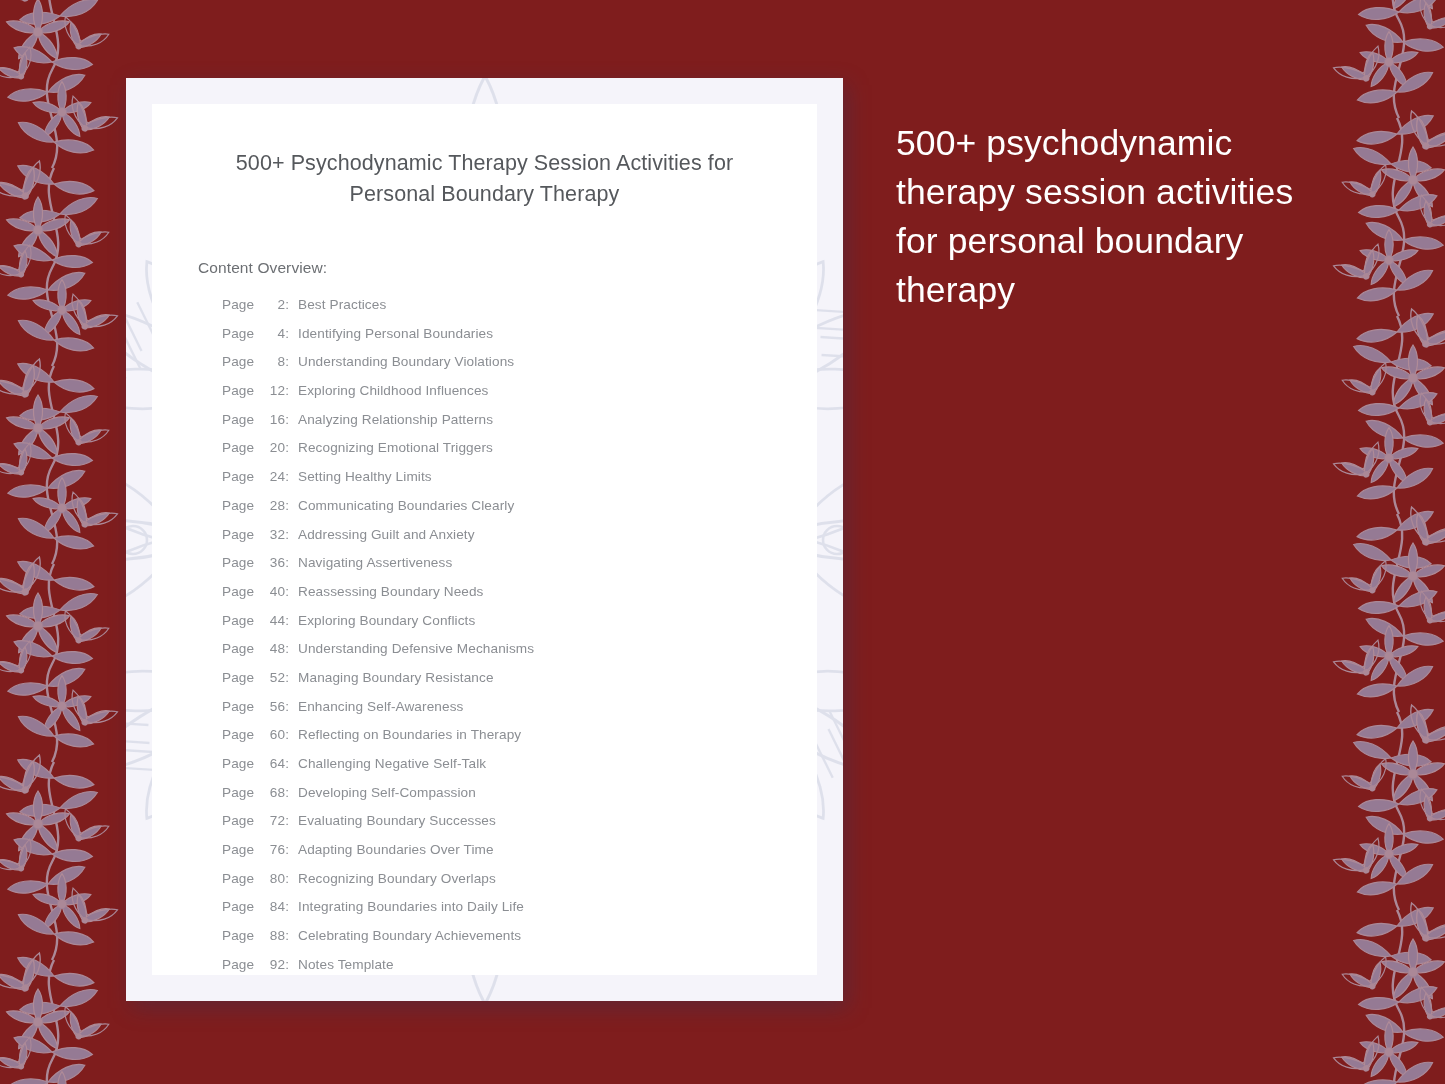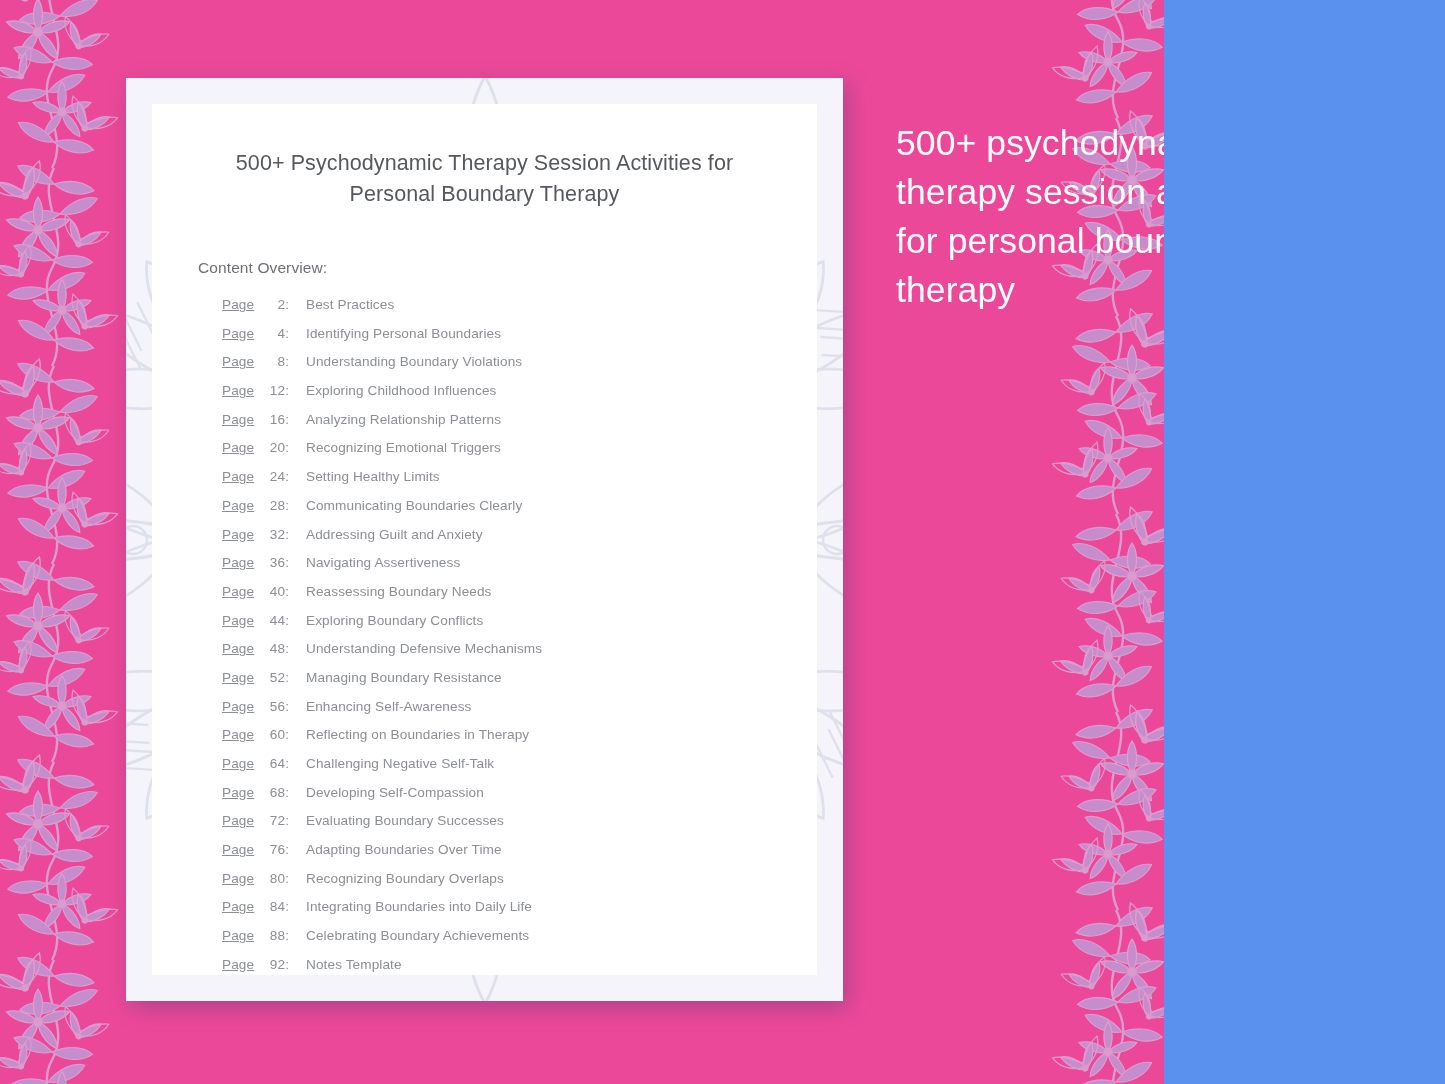--- a/index.html
+++ b/index.html
@@ -10,23 +10,23 @@
   body {
     width: 1445px;
     height: 1084px;
     overflow: hidden;
     font-family: "Liberation Sans", sans-serif;
     background: #5b91ee;
   }
 
   .canvas {
     position: relative;
-    width: 1164px;
+    width: 1445px;
     height: 1084px;
-    background: #ec4899;
+    background: #7f1d1d;
     overflow: hidden;
   }
 
   
   .vine {
     position: absolute;
     top: -20px;
     width: 150px;
     height: 1124px;
     opacity: 0.55;
@@ -114,35 +114,33 @@
     align-items: baseline;
     font-size: 13.6px;
     color: #8b8e93;
     line-height: 1;
     margin-bottom: 15.1px;
     letter-spacing: 0.1px;
     white-space: nowrap;
   }
   .toc-word {
     display: inline-block;
-    text-decoration: underline;
   }
   .toc-num {
     display: inline-block;
     min-width: 26px;
     text-align: right;
     margin-left: 5px;
   }
   .toc-colon {
     display: inline-block;
     margin-right: 9px;
   }
   .toc-title {
     display: inline-block;
-    margin-left: 8px;
   }
 
   
   .promo {
     position: absolute;
     left: 896px;
     top: 119px;
     width: 430px;
   }
   .promo-block {

